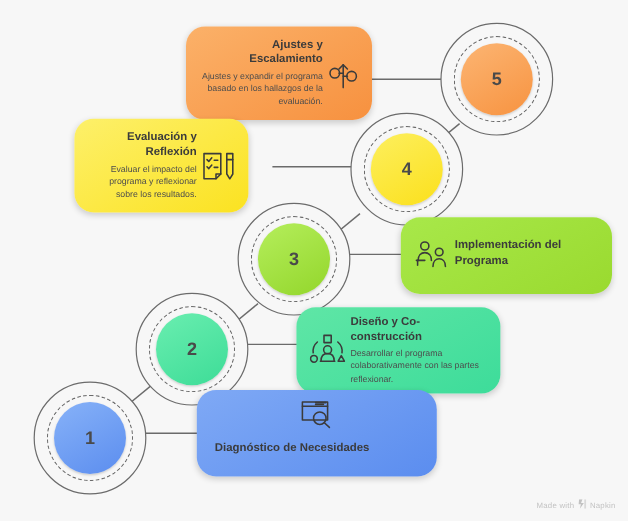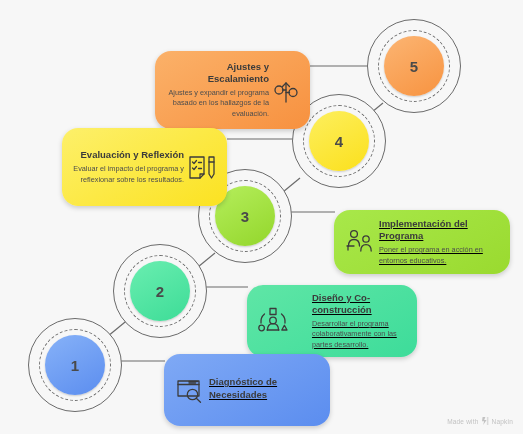--- a/index.html
+++ b/index.html
@@ -40,39 +40,38 @@
 
   
   .card{
     position:absolute;z-index:3;
     border-radius:16px;
     box-sizing:border-box;
     box-shadow:0 2px 5px rgba(0,0,0,.18);
     display:flex;
     padding:4px 11px;
     overflow:hidden;
-    margin-top:29px;
   }
   .card .txt{display:flex;flex-direction:column;justify-content:center;}
   .card .ttl{
     font-size:9.5px;font-weight:bold;color:#3b3b3b;line-height:1.28;
     margin-bottom:3px;
   }
   .card .dsc{
     font-size:7.3px;color:#4d4d4d;line-height:1.42;
   }
   .card .ico{
     flex:0 0 auto;display:flex;align-items:center;justify-content:center;
   }
   
   .card.r{flex-direction:row;}
   .card.r .txt{text-align:right;align-items:flex-end;flex:1;padding-right:4px;}
   
   .card.l{flex-direction:row;}
-  .card.l .txt{text-align:left;align-items:flex-start;flex:1;padding-left:4px;text-decoration:underline;}
+  .card.l .txt{text-align:left;align-items:flex-start;flex:1;padding-left:4px;}
 
   .ico svg{display:block;}
 
   
   #wm{
     position:absolute;right:10px;bottom:8px;z-index:5;
     display:flex;align-items:center;gap:3px;
     font-size:6.5px;color:#c2c2c2;letter-spacing:.2px;
   }
   #wm .bolt{display:block;}
@@ -122,21 +121,21 @@
       </svg>
     </div>
   </div>
 
   <div class="node" style="left:367px;top:19px;">
     <div class="ring-outer"></div>
     <div class="ring-dash"></div>
     <div class="disc" style="background:linear-gradient(150deg,#fcb573 0%,#f79340 100%);">5</div>
   </div>
 
-  <div class="card r" style="left:62px;top:99px;width:165px;height:78px;
+  <div class="card r" style="left:62px;top:99px;width:145px;height:78px;
               background:linear-gradient(150deg,#fdf06a 0%,#fbe221 100%);">
     <div class="txt">
       <div class="ttl">Evaluación y Reflexión</div>
       <div class="dsc">Evaluar el impacto del programa y reflexionar sobre los resultados.</div>
     </div>
     <div class="ico">
       <svg width="28" height="30" viewBox="0 0 28 30" fill="none" stroke="#3b3b3b" stroke-width="1.3" stroke-linecap="round" stroke-linejoin="round">
         <path d="M2 5 H16 V22 L12 26 H2 Z"></path>
         <path d="M12 26 V22 H16"></path>
         <path d="M4.5 10 L6 11.5 L8.5 8.5"></path>
@@ -168,58 +167,57 @@
         <circle cx="9" cy="7" r="3.4"></circle>
         <path d="M3.5 19 C3.5 14.6 6 12.5 9 12.5 C12 12.5 14.5 14.6 14.5 19"></path>
         <path d="M2 19 H9"></path>
         <path d="M3 19 V23"></path>
         <circle cx="21" cy="12" r="3.2"></circle>
         <path d="M15.8 24 C15.8 19.8 18.2 17.6 21 17.6 C23.8 17.6 26.2 19.8 26.2 24"></path>
       </svg>
     </div>
     <div class="txt">
       <div class="ttl">Implementación del Programa</div>
-      <div class="dsc">Poner el programa en acción en entornos educativos.</div>
     </div>
   </div>
 
   <div class="node" style="left:113px;top:244px;">
     <div class="ring-outer"></div>
     <div class="ring-dash"></div>
     <div class="disc" style="background:linear-gradient(150deg,#6aeeb0 0%,#3ddc97 100%);">2</div>
   </div>
 
   <div class="card l" style="left:247px;top:256px;width:170px;height:72px;
-              background:linear-gradient(150deg,#5fe6a6 0%,#3ddc9a 100%);gap:20px;">
+              background:linear-gradient(150deg,#5fe6a6 0%,#3ddc9a 100%);">
     <div class="ico">
       <svg width="30" height="30" viewBox="0 0 30 30" fill="none" stroke="#3b3b3b" stroke-width="1.3" stroke-linecap="round" stroke-linejoin="round">
         <rect x="12" y="2.5" width="6" height="6"></rect>
         <circle cx="15" cy="14.5" r="3.3"></circle>
         <path d="M9.5 24 C9.5 19.6 12 17.6 15 17.6 C18 17.6 20.5 19.6 20.5 24"></path>
         <path d="M9 24 H21"></path>
         <circle cx="3.6" cy="22" r="2.8"></circle>
         <path d="M26.4 19.3 L29 24 H23.8 Z"></path>
         <path d="M6.5 8 C3.8 10.3 2.6 13.8 3 17"></path>
         <path d="M23.5 8 C26.2 10.3 27.4 13.8 27 17"></path>
       </svg>
     </div>
     <div class="txt">
       <div class="ttl">Diseño y Co-construcción</div>
-      <div class="dsc">Desarrollar el programa colaborativamente con las partes desarrollo.</div>
+      <div class="dsc">Desarrollar el programa colaborativamente con las partes reflexionar.</div>
     </div>
   </div>
 
   <div class="node" style="left:28px;top:318px;">
     <div class="ring-outer"></div>
     <div class="ring-dash"></div>
     <div class="disc" style="background:linear-gradient(150deg,#87b2f8 0%,#5b8def 100%);">1</div>
   </div>
 
-  <div class="card l" style="left:164px;top:325px;width:166px;height:72px;
-              background:linear-gradient(150deg,#7fa9f5 0%,#5b8def 100%);">
+  <div class="card l" style="left:164px;top:325px;width:200px;height:72px;
+              background:linear-gradient(150deg,#7fa9f5 0%,#5b8def 100%);flex-direction:column;">
     <div class="ico">
       <svg width="30" height="30" viewBox="0 0 30 30" fill="none" stroke="#3b3b3b" stroke-width="1.3" stroke-linecap="round" stroke-linejoin="round">
         <path d="M3 6 H24 V21 H3 Z"></path>
         <path d="M3 9.5 H24"></path>
         <path d="M14 6.5 H22.5"></path>
         <path d="M14 8 H20.5"></path>
         <circle cx="17.5" cy="19.5" r="5.2"></circle>
         <path d="M21.3 23.3 L25.5 27.2"></path>
       </svg>
     </div>

